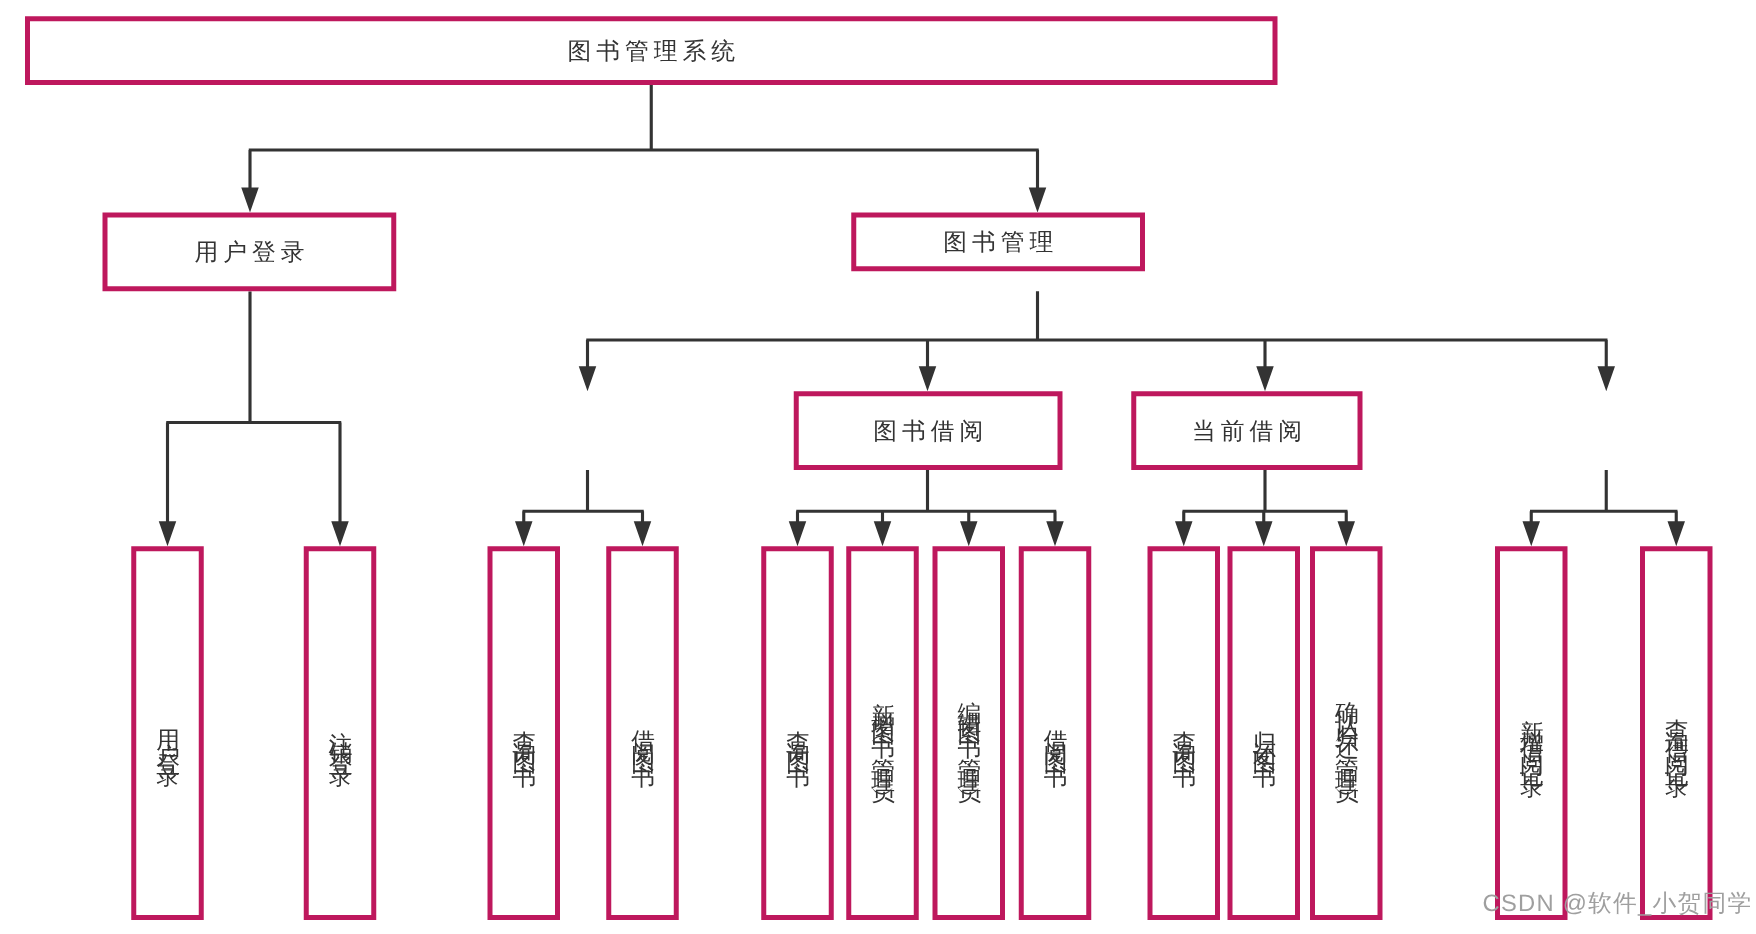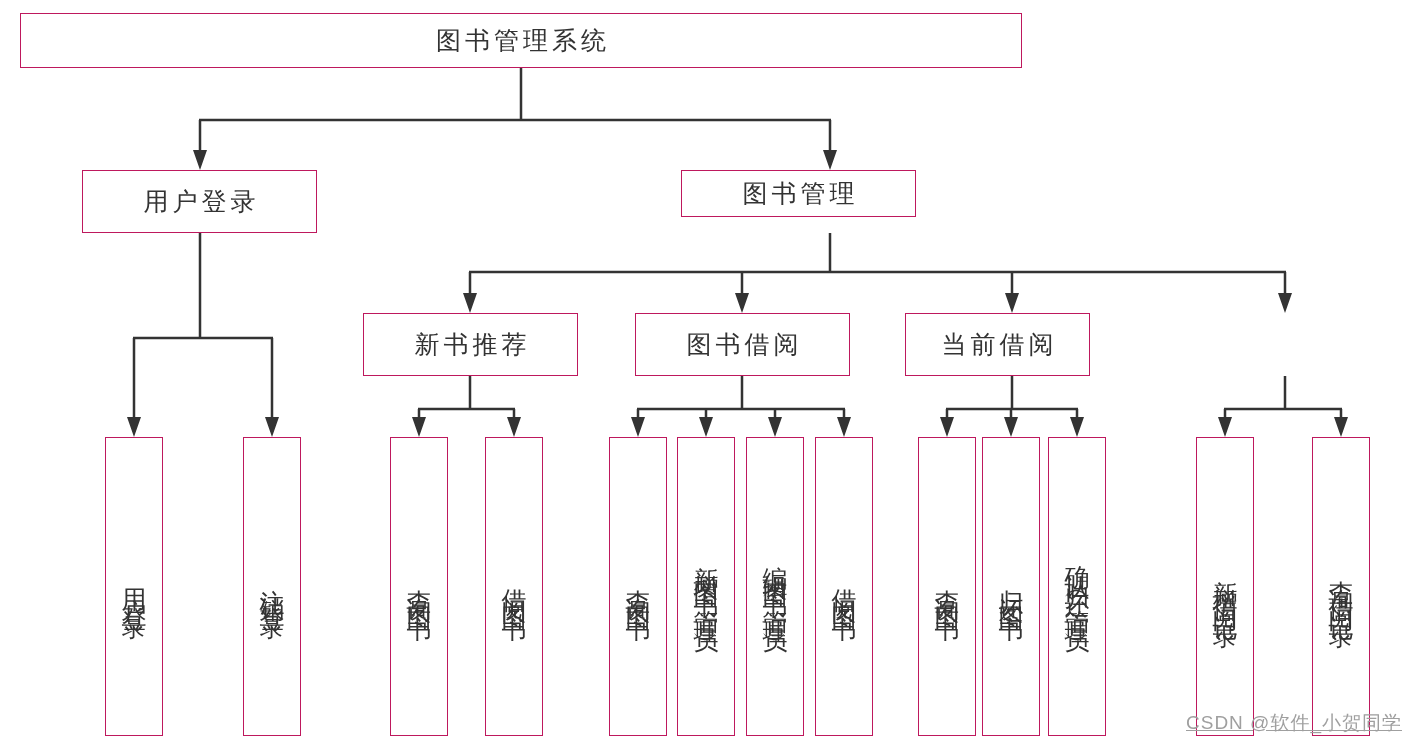--- a/index.html
+++ b/index.html
@@ -13,44 +13,43 @@
   }
   #connectors {
     position: absolute;
     left: 0; top: 0;
     width: 1405px; height: 747px;
   }
   .box {
     position: absolute;
     box-sizing: border-box;
     background: #ffffff;
-    border: 1px solid #be185d;
+    border: 4px solid #be185d;
     color: #333333;
     display: flex;
     align-items: center;
     justify-content: center;
-    font-size: 25px;
+    font-size: 19px;
   }
   .hbox { letter-spacing: 4px; text-indent: 4px; }
   .vbox {
     writing-mode: vertical-lr;
     text-orientation: mixed;
     letter-spacing: 9px;
     line-height: 1;
   }
   .watermark {
     position: absolute;
     left: 1186px;
     top: 710px;
     font-size: 19px;
     letter-spacing: 1px;
     color: #9f9f9f;
     white-space: nowrap;
     z-index: 5;
-    text-decoration: underline;
   }
 </style>
 </head>
 <body>
 
 <div id="stage">
 
   <svg id="connectors" viewBox="0 0 1405 747" xmlns="http://www.w3.org/2000/svg">
     <g stroke="#333333" stroke-width="2.5" fill="none">
 
@@ -88,21 +87,20 @@
                M1218 417 L1232 417 L1225 437 Z
                M1334 417 L1348 417 L1341 437 Z"></path>
     </g>
   </svg>
 
   <div class="box hbox" style="left:20px; top:13px; width:1002px; height:55px;">图书管理系统</div>
 
   <div class="box hbox" style="left:82px; top:170px; width:235px; height:63px;">用户登录</div>
   <div class="box hbox" style="left:681px; top:170px; width:235px; height:47px;">图书管理</div>
 
-  <div class="box hbox" style="left:363px; top:313px; width:215px; height:63px;">新书推荐</div>
   <div class="box hbox" style="left:635px; top:313px; width:215px; height:63px;font-family:Liberation Serif, serif;">图书借阅</div>
   <div class="box hbox" style="left:905px; top:313px; width:185px; height:63px;">当前借阅</div>
 
   <div class="box vbox" style="left:105px; top:437px; width:58px; height:299px;">用户登录</div>
   <div class="box vbox" style="left:243px; top:437px; width:58px; height:299px;">注销登录</div>
 
   <div class="box vbox" style="left:390px; top:437px; width:58px; height:299px;">查询图书</div>
   <div class="box vbox" style="left:485px; top:437px; width:58px; height:299px;">借阅图书</div>
 
   <div class="box vbox" style="left:609px; top:437px; width:58px; height:299px;">查询图书</div>

